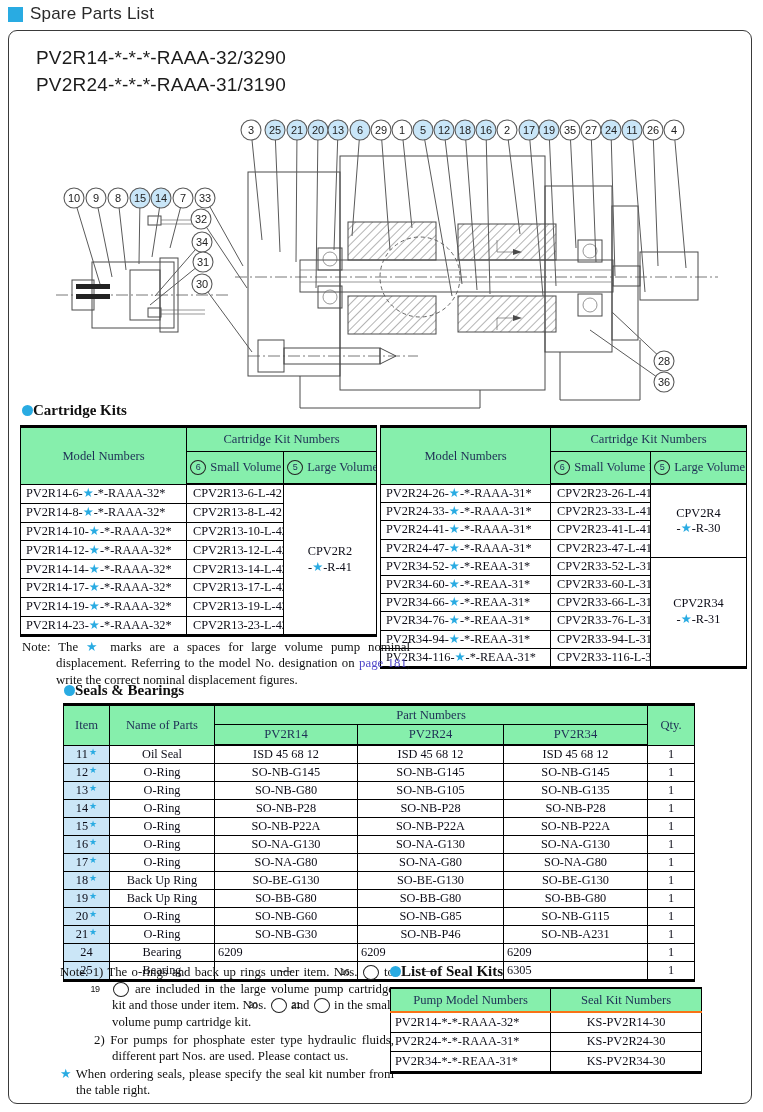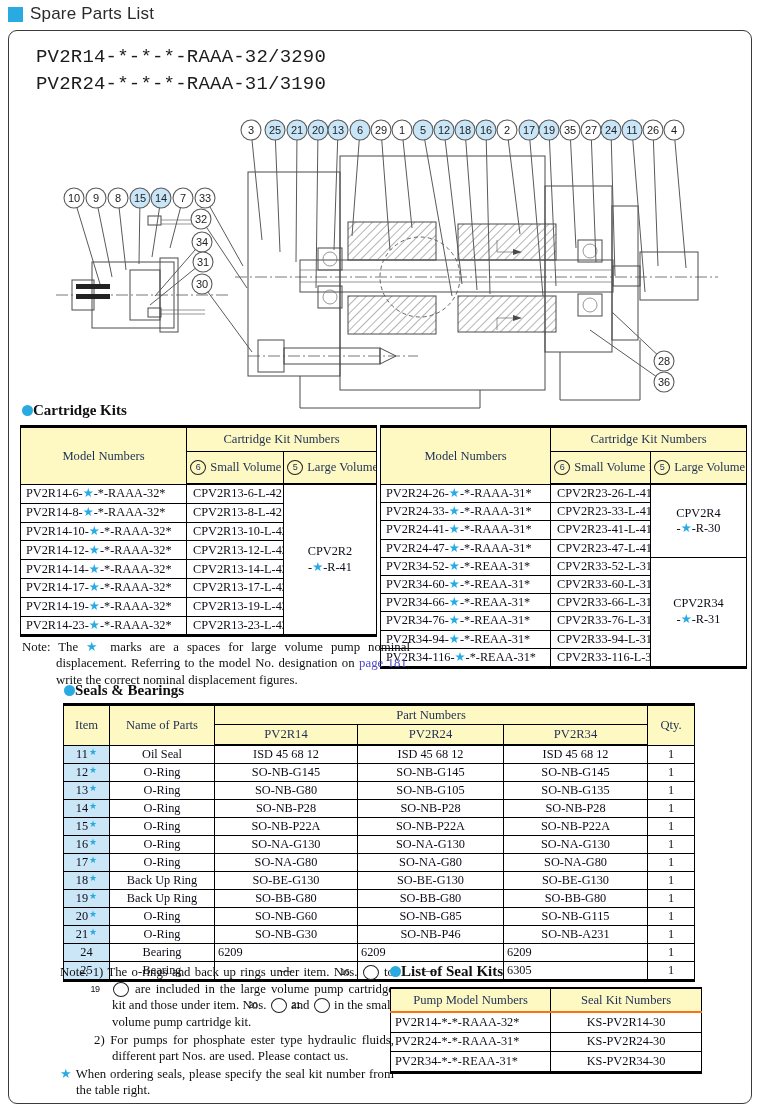--- a/index.html
+++ b/index.html
@@ -6,42 +6,42 @@
   .page{position:relative;width:763px;height:1112px;background:#fff;overflow:hidden;
         font-family:"Liberation Serif","DejaVu Serif",serif;color:#111;}
   
   .title-row{position:absolute;left:8px;top:4px;display:flex;align-items:center;gap:7px;
              font-family:"Liberation Sans","DejaVu Sans",sans-serif;}
   .title-sq{width:15px;height:15px;background:#29abe2;display:inline-block;}
   .title-text{font-size:17px;color:#2b2b2b;letter-spacing:.2px;}
   
   .frame{position:absolute;left:8px;top:30px;width:742px;height:1072px;border:1.6px solid #3a3a3a;border-radius:9px;}
   
-  .models{position:absolute;left:36px;top:44px;font-family:Liberation Mono, monospace;
+  .models{position:absolute;left:36px;top:44px;font-family:Liberation Sans, sans-serif;
           font-size:19px;line-height:27px;color:#1c1c1c;letter-spacing:.2px;}
   
   #diagram{position:absolute;left:0;top:110px;}
   .leader{stroke:#5a5a5a;stroke-width:1;}
   .co{fill:#ffffff;stroke:#5a5a5a;stroke-width:1.1;}
   .co.blue{fill:#c9e6f8;}
   .co-num{font-family:"Liberation Sans","DejaVu Sans",sans-serif;font-size:11px;fill:#222;
           text-anchor:middle;}
   .draw{stroke:#4a4a4a;stroke-width:1;fill:none;}
   .drawthin{stroke:#6a6a6a;stroke-width:.7;fill:none;}
   .axis{stroke:#555;stroke-width:.8;fill:none;stroke-dasharray:12 3 2 3;}
   .dashc{stroke:#555;stroke-width:.9;fill:none;stroke-dasharray:4 3;}
   .hatch-rect{stroke:#4a4a4a;stroke-width:1;}
   .solidbar{fill:#222;stroke:none;}
   
   .sect{position:absolute;display:flex;align-items:center;gap:0;font-weight:bold;font-size:15px;color:#101010;}
   .bullet{width:11px;height:11px;border-radius:50%;background:#29abe2;display:inline-block;}
   
   table{border-collapse:collapse;table-layout:fixed;}
   th,td{border:1px solid #000;overflow:hidden;white-space:nowrap;}
-  th{background:#fef9c3;color:#1e2f55;font-weight:normal;font-size:12.6px;line-height:1.15;padding:1px 2px;}
+  th{background:#86efac;color:#1e2f55;font-weight:normal;font-size:12.6px;line-height:1.15;padding:1px 2px;}
   td{font-size:12.3px;color:#0d0d18;padding:0 2px;text-align:center;}
   .thick-table{border-top:3px solid #000;border-bottom:3px solid #000;}
   
   #cart-left{position:absolute;left:20px;top:425px;width:356px;}
   #cart-right{position:absolute;left:380px;top:425px;width:366px;}
   #cart-left td{height:17.8px;}
   #cart-right td{height:17.2px;margin-top:8px;}
   .c-model{text-align:left;padding-left:5px;}
   .c-kit{text-align:left;padding-left:6px;}
   .c-large{text-align:center;line-height:1.25;}

